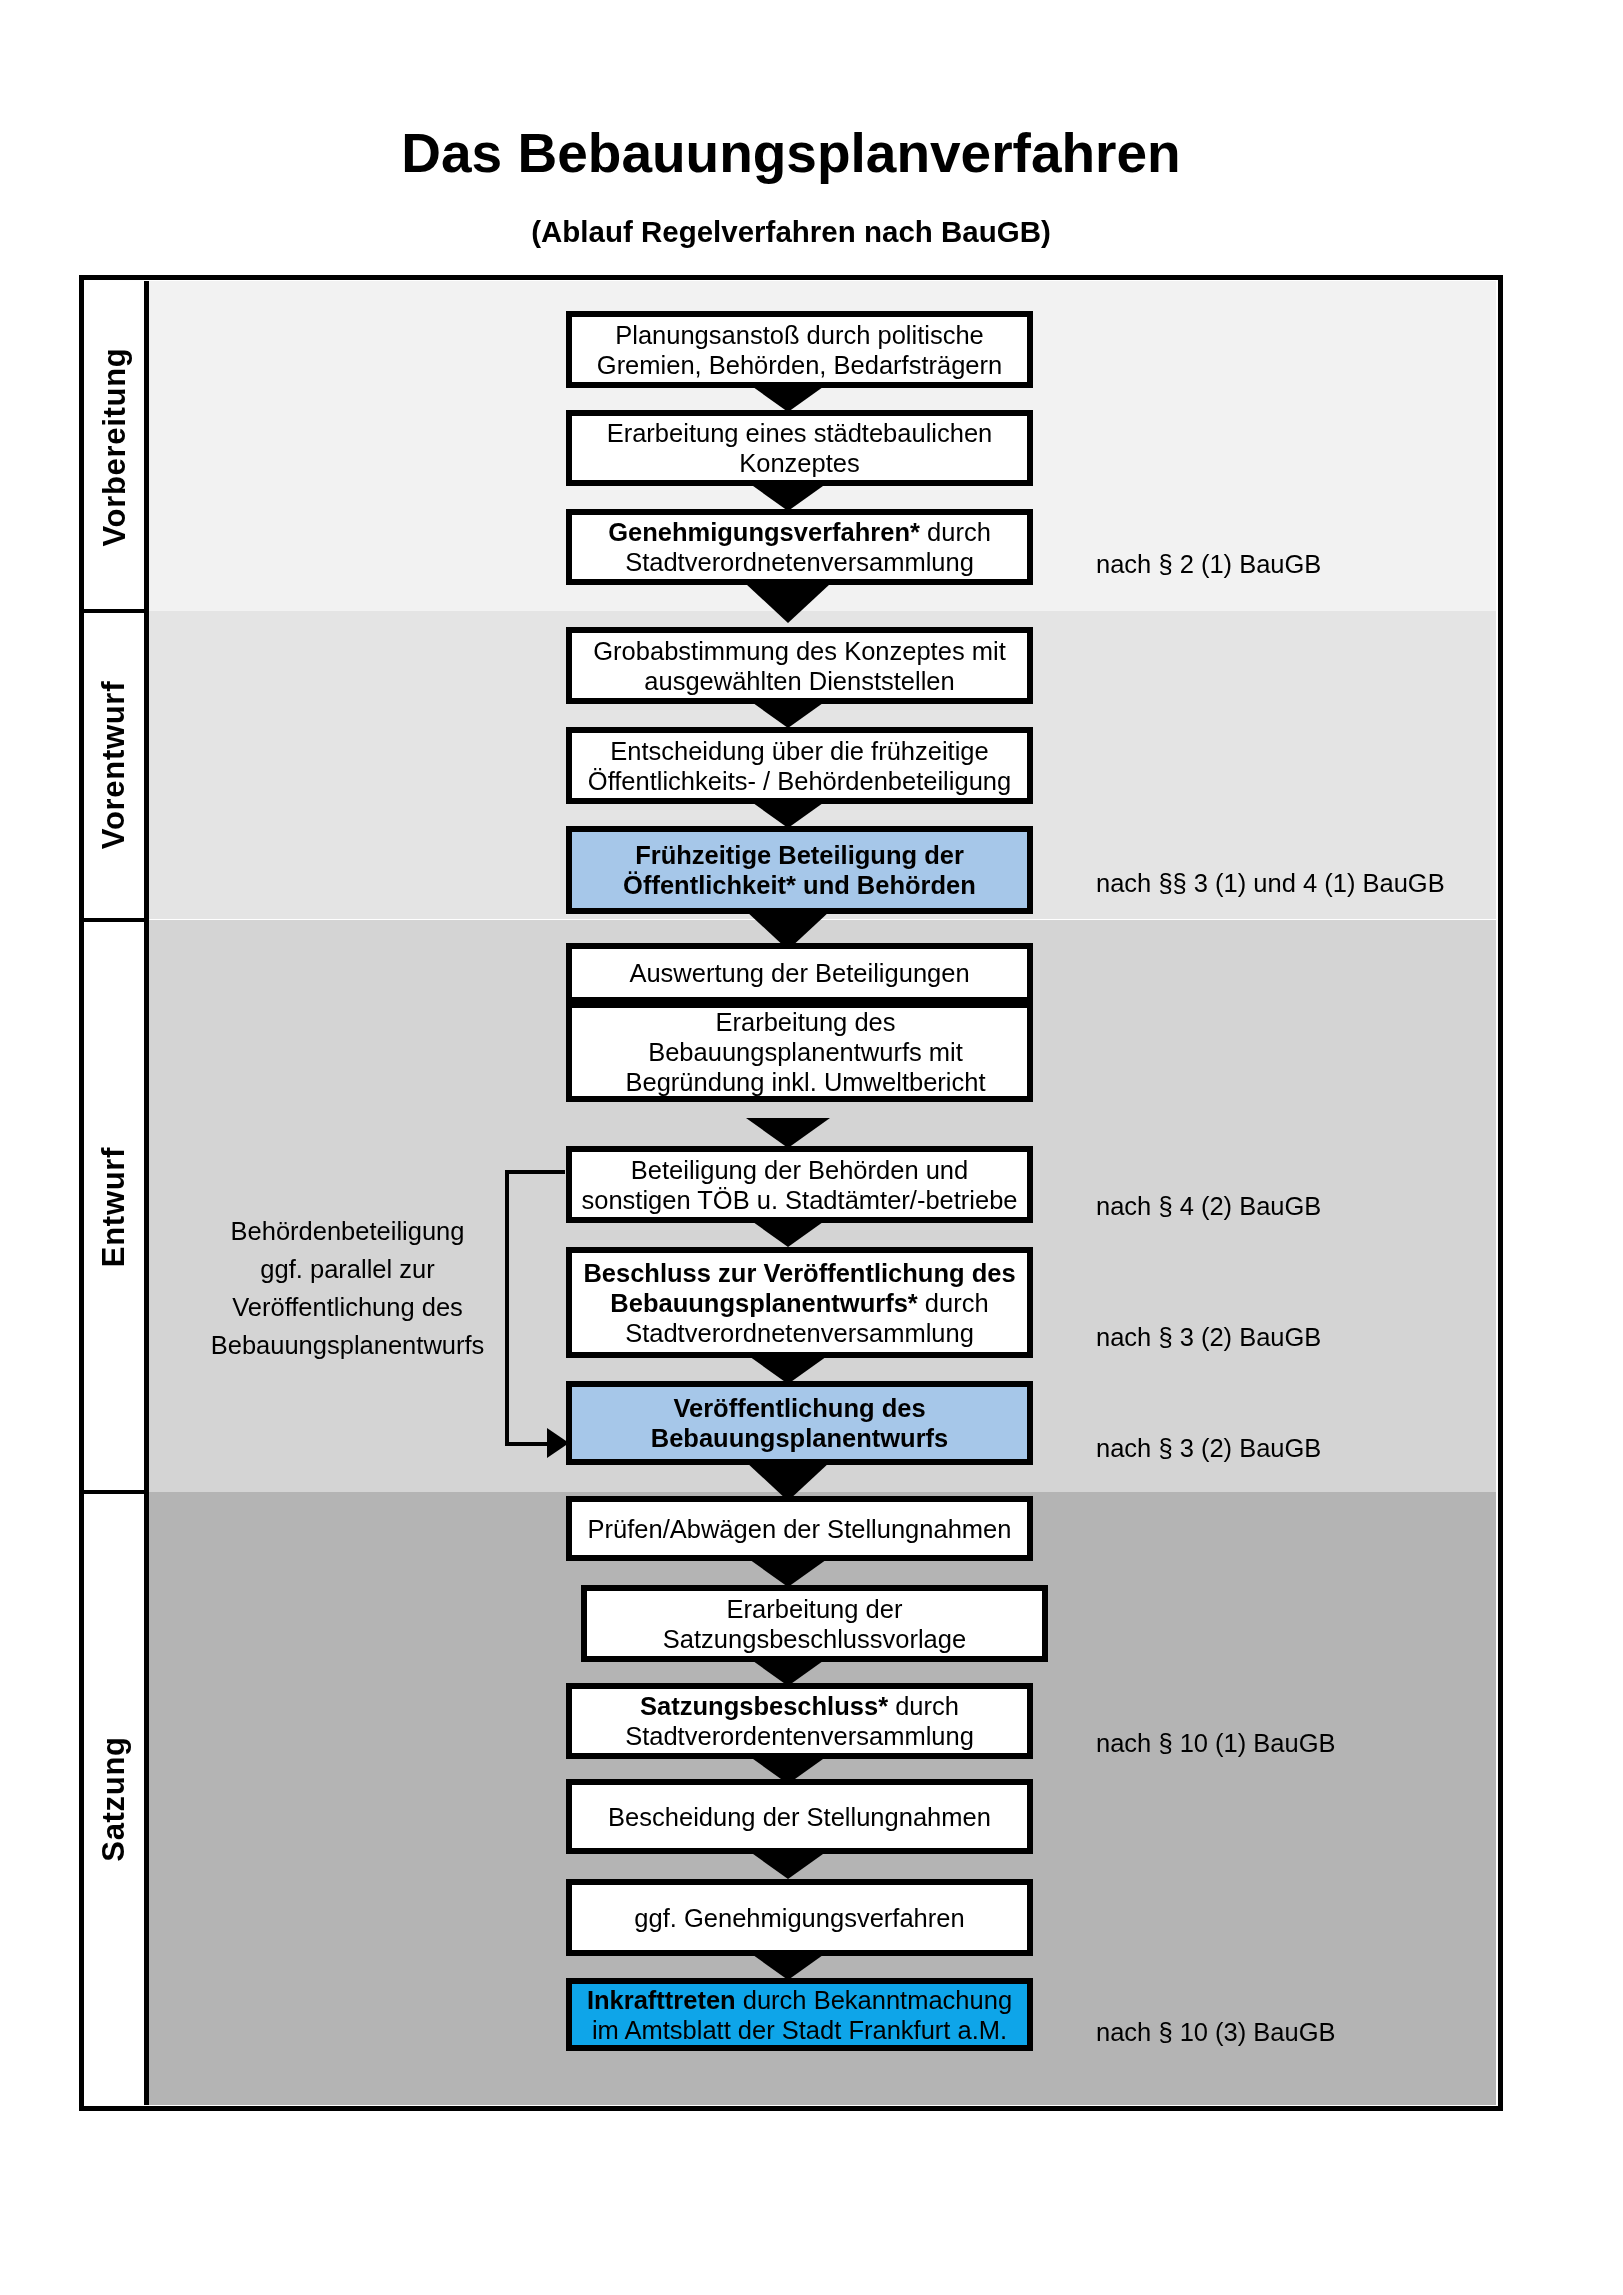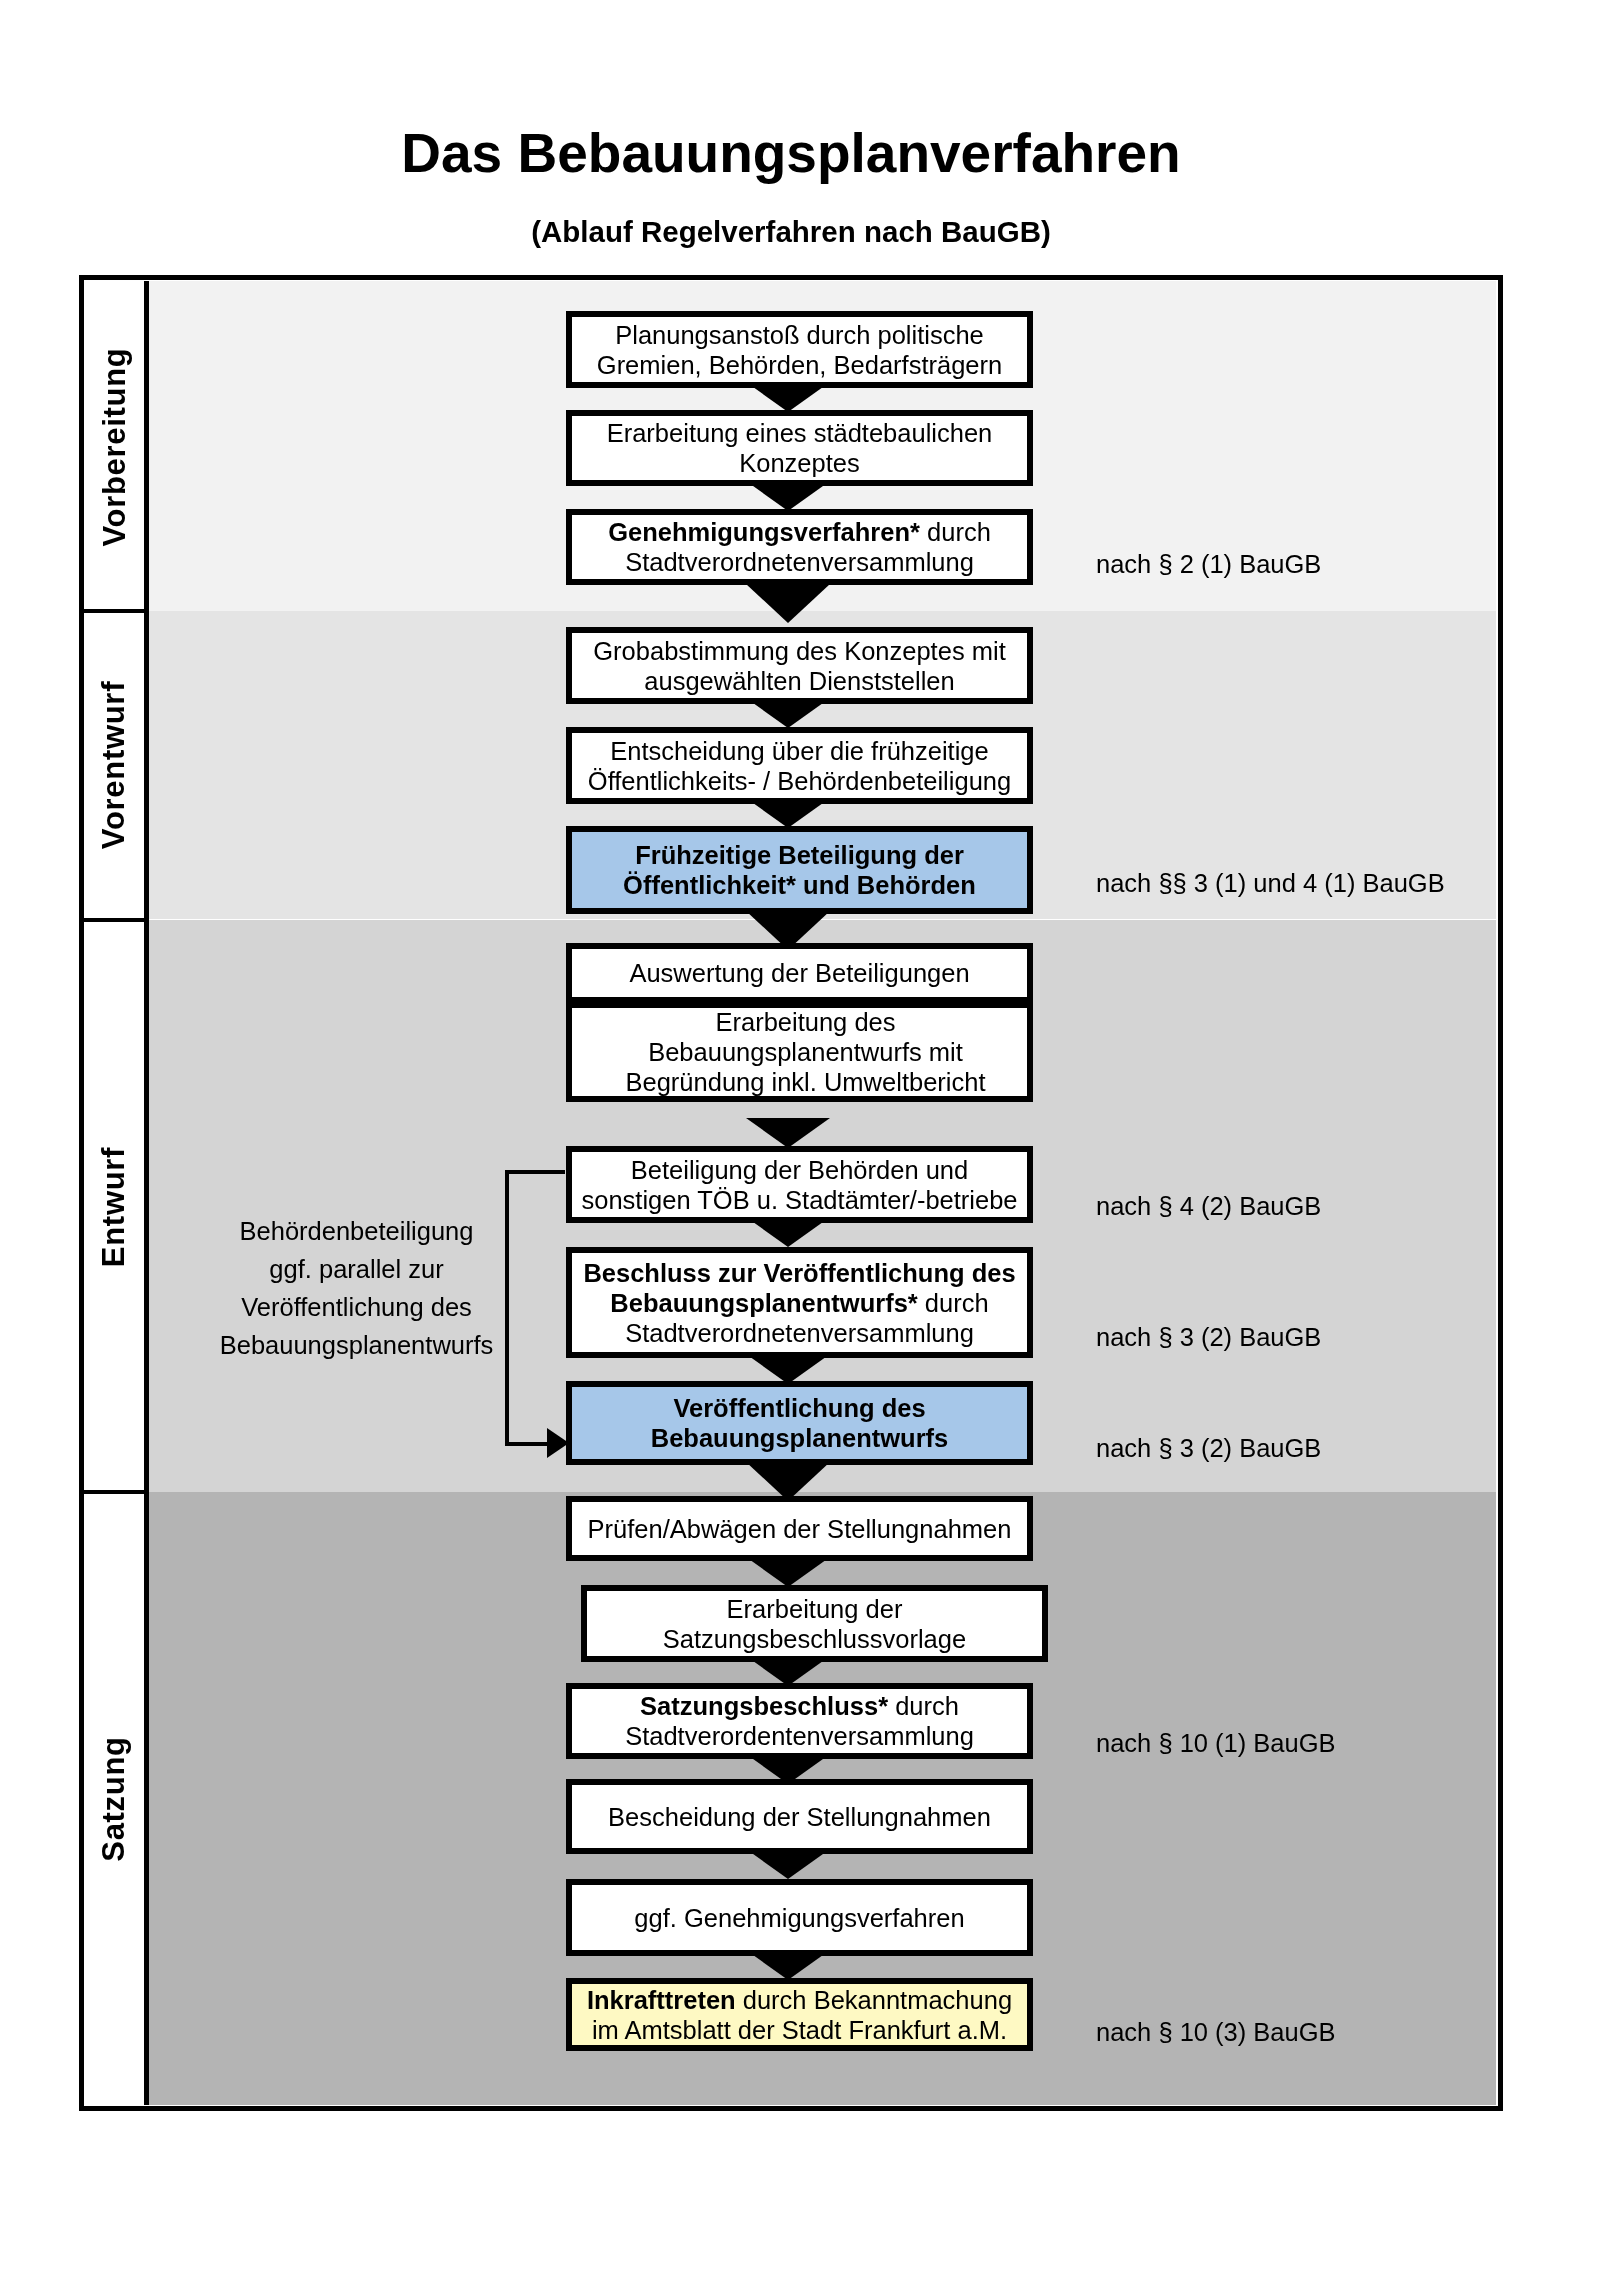--- a/index.html
+++ b/index.html
@@ -41,21 +41,21 @@
     width:0;height:0;left:746px;z-index:1;
     border-left:42px solid transparent;border-right:42px solid transparent;
     border-top:30px solid #000;
   }
   .arrow-down.tall{border-top-width:39px;}
   .legal-ref{
     left:1096px;width:406px;height:31px;font-size:25.5px;line-height:31px;
     white-space:nowrap;
   }
   .side-note{
-    left:180px;top:1212px;width:353px;text-align:center;
+    left:171px;top:1212px;width:353px;text-align:center;
     font-size:25.5px;line-height:38px;
   }
   .conn{background:#000;z-index:1;}
   .conn-arrowhead{
     width:0;height:0;left:547px;top:1428px;
     border-top:15.7px solid transparent;border-bottom:15.7px solid transparent;
     border-left:22px solid #000;z-index:1;
   }
   .footnote{
     left:145px;top:2125px;width:1388px;font-size:26px;line-height:38px;
@@ -152,21 +152,21 @@
     <div class="abs fbox" style="top: 1683px; height: 76px;">
       <div><span class="b">Satzungsbeschluss*</span><span> durch</span></div>
       <div><span>Stadtverordentenversammlung</span></div>
     </div>
     <div class="abs fbox" style="top: 1779px; height: 75px;">
       <div><span>Bescheidung der Stellungnahmen</span></div>
     </div>
     <div class="abs fbox" style="top: 1879px; height: 77px;">
       <div><span>ggf. Genehmigungsverfahren</span></div>
     </div>
-    <div class="abs fbox" style="top: 1978px; height: 73px; background: #fef9c3;">
+    <div class="abs fbox" style="top: 1978px; height: 73px; background: #0ea5e9;">
       <div><span class="b">Inkrafttreten</span><span> durch Bekanntmachung</span></div>
       <div><span>im Amtsblatt der Stadt Frankfurt a.M.</span></div>
     </div>
   </div>
 <div>
     <div class="abs arrow-down" style="top: 382px;"></div>
     <div class="abs arrow-down" style="top: 481px;"></div>
     <div class="abs arrow-down tall" style="top: 584px;"></div>
     <div class="abs arrow-down" style="top: 698px;"></div>
     <div class="abs arrow-down" style="top: 798px;"></div>

